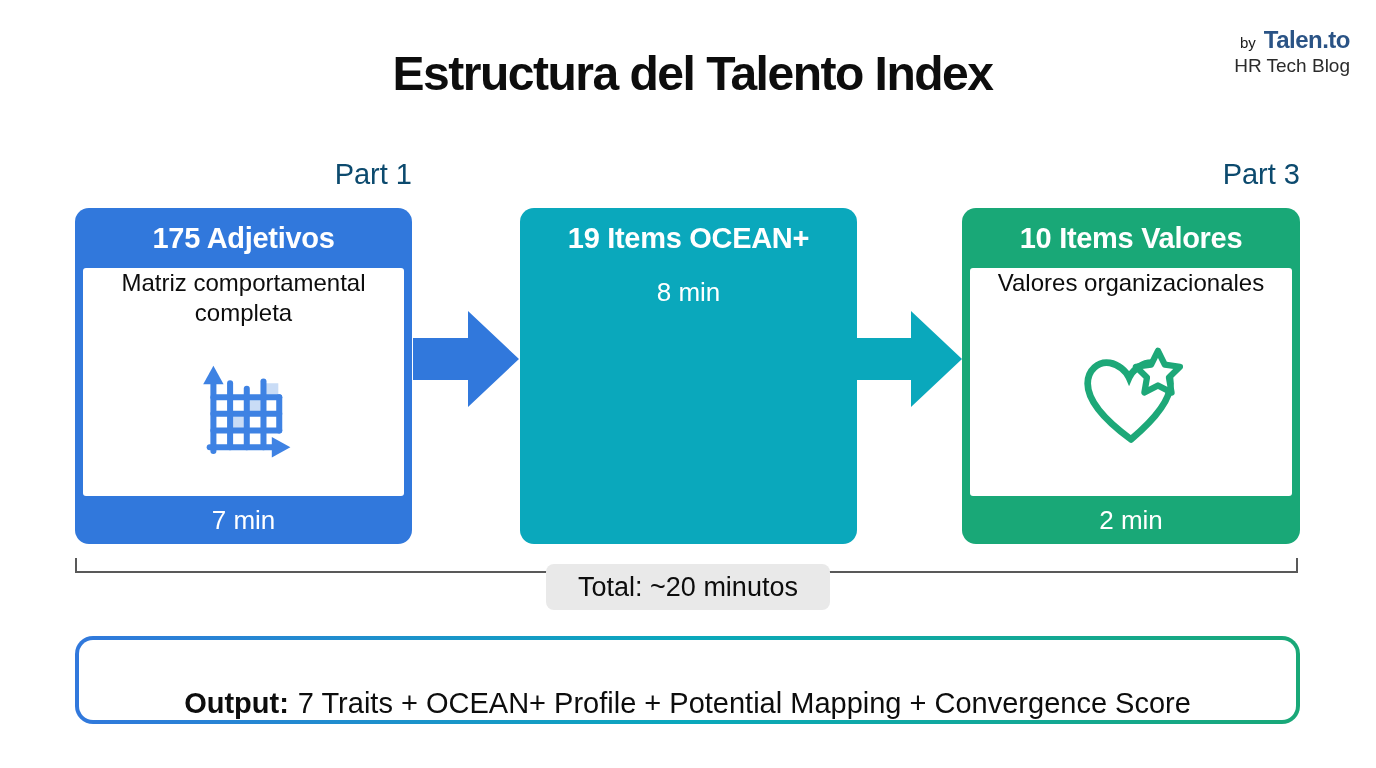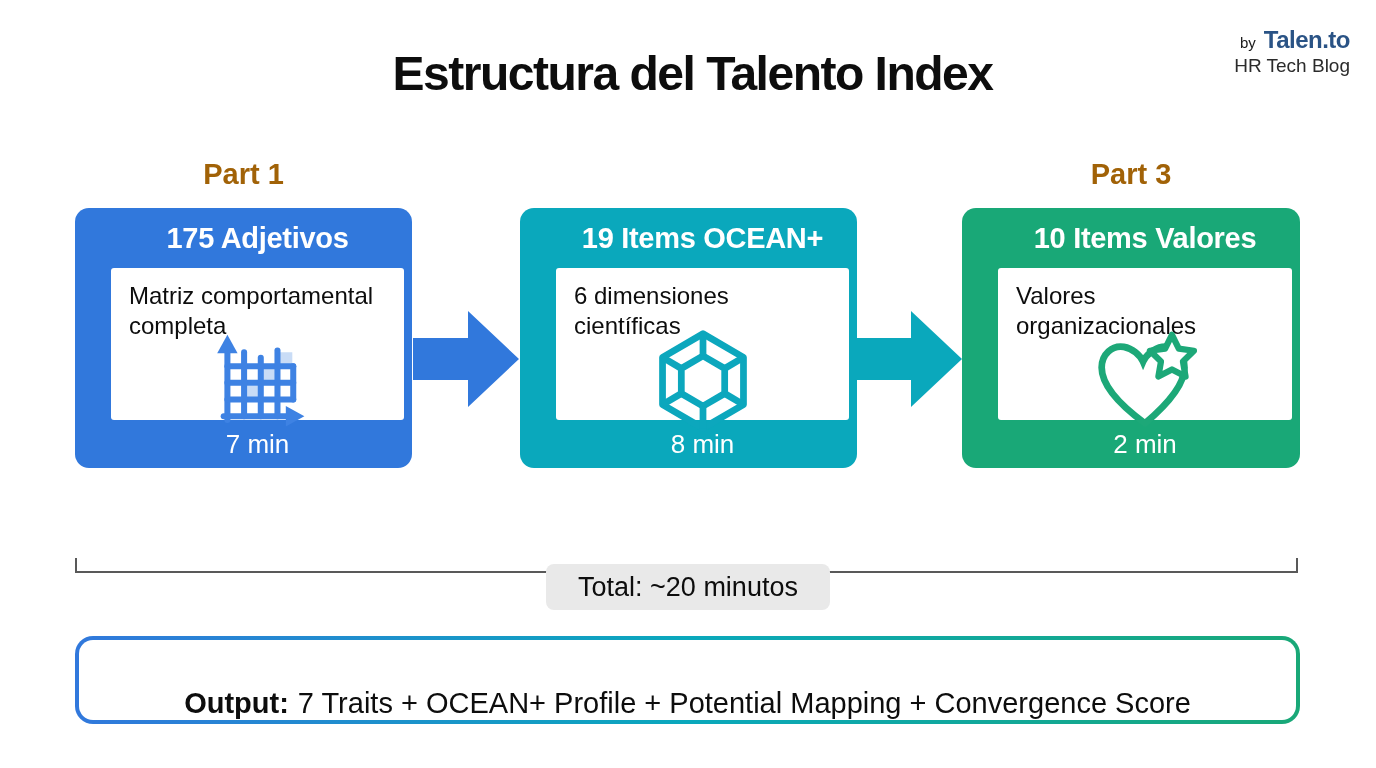--- a/index.html
+++ b/index.html
@@ -22,47 +22,46 @@
   
   .title {
     position: absolute; left: 9px; right: 0; top: 46px; margin: 0;
     text-align: center; font-size: 48px; font-weight: 700;
     letter-spacing: -1.5px; color: #0d0d0d;
   }
 
   
   .part-label {
     position: absolute; top: 158px; height: 38px;
-    text-align: center; font-size: 29px; font-weight: 700; color: #a16207;
+    text-align: right; font-size: 29px; font-weight: 400; color: #0c4a6e;
   }
   .pl1 { left: 75px;  width: 337px; }
   .pl2 { left: 520px; width: 337px; }
   .pl3 { left: 962px; width: 338px; }
 
   
   .card {
-    position: absolute; top: 208px; height: 260px;
+    position: absolute; top: 208px; height: 336px;
     border-radius: 14px; display: flex; flex-direction: column;
     box-sizing: border-box;
-    padding-left: 28px;
   }
   .card1 { left: 75px;  width: 337px; background: #3178DC; }
   .card2 { left: 520px; width: 337px; background: #0AA8BC; }
   .card3 { left: 962px; width: 338px; background: #19A877; }
   .card-header {
     height: 60px; flex: 0 0 60px; display: flex; align-items: center; justify-content: center;
     color: #ffffff; font-size: 29px; font-weight: 700; letter-spacing: -0.3px;
   }
   .card-body {
     flex: 1 1 auto; margin: 0 8px; background: #ffffff; border-radius: 3px;
     display: flex; flex-direction: column; align-items: center; min-height: 0;
   }
   .card-text {
-    margin-top: 13px; padding: 0 18px; font-size: 24px; line-height: 1.25;
-    text-align: left; color: #0d0d0d;
+    padding: 0 18px; font-size: 24px; line-height: 1.25;
+    text-align: center; color: #0d0d0d;
   }
   .card-icon { flex: 1 1 auto; display: flex; align-items: center; justify-content: center; min-height: 0; }
   .card-icon svg { display: block; }
   .card-footer {
     height: 48px; flex: 0 0 48px; display: flex; align-items: center; justify-content: center;
     color: #ffffff; font-size: 26px;
   }
 
   
   .flow-arrow { position: absolute; top: 309px; }
@@ -140,37 +139,20 @@
             <polygon points="105,93 85,82 85,104"></polygon>
           </g>
         </svg>
       </div>
     </div>
     <div class="card-footer">7 min</div>
   </div>
 
   <div class="card card2">
     <div class="card-header">19 Items OCEAN+</div>
-    <div class="card-body">
-      <div class="card-text">6 dimensiones científicas</div>
-      <div class="card-icon">
-        <svg width="108" height="106" viewBox="0 0 110 110">
-          <g stroke="#0CA7BD" stroke-width="7" fill="none" stroke-linejoin="round">
-            <polygon points="55,6 97,30.5 97,79.5 55,104 13,79.5 13,30.5"></polygon>
-            <polygon points="55,29 77.5,42 77.5,68 55,81 32.5,68 32.5,42"></polygon>
-            <line x1="55" y1="6" x2="55" y2="29"></line>
-            <line x1="97" y1="30.5" x2="77.5" y2="42"></line>
-            <line x1="97" y1="79.5" x2="77.5" y2="68"></line>
-            <line x1="55" y1="104" x2="55" y2="81"></line>
-            <line x1="13" y1="79.5" x2="32.5" y2="68"></line>
-            <line x1="13" y1="30.5" x2="32.5" y2="42"></line>
-          </g>
-        </svg>
-      </div>
-    </div>
     <div class="card-footer">8 min</div>
   </div>
 
   <div class="card card3">
     <div class="card-header">10 Items Valores</div>
     <div class="card-body">
       <div class="card-text">Valores organizacionales</div>
       <div class="card-icon">
         <svg width="116" height="104" viewBox="0 0 120 108">
           <path d="M60 98 C30 76 15 57 15 40 C15 26 26 16.5 38 18.5 C47 20 55 27 58 34 C61 27 69 20 78 18.5 C90 16.5 101 26 101 40 C101 57 86 76 60 98" stroke="#1DA878" stroke-width="7" fill="none" stroke-linecap="round"></path>

